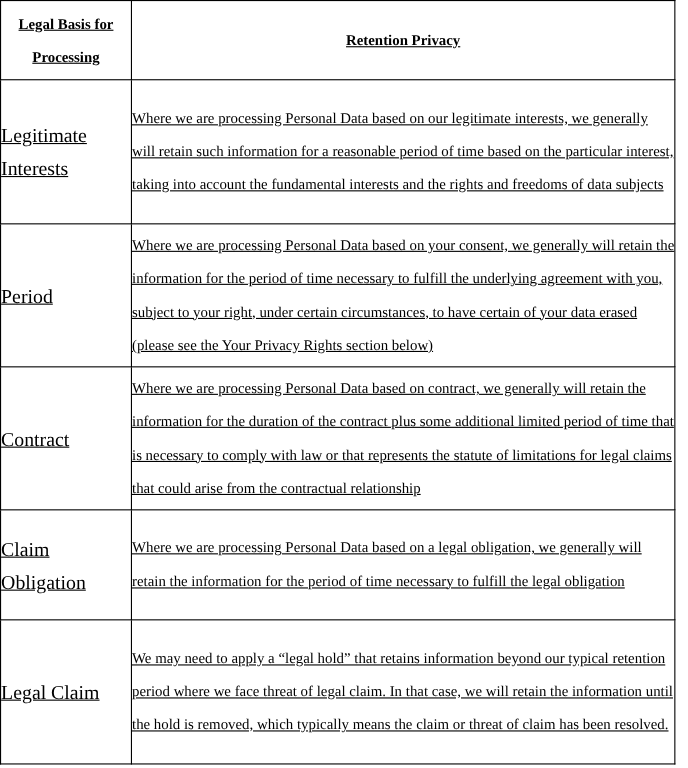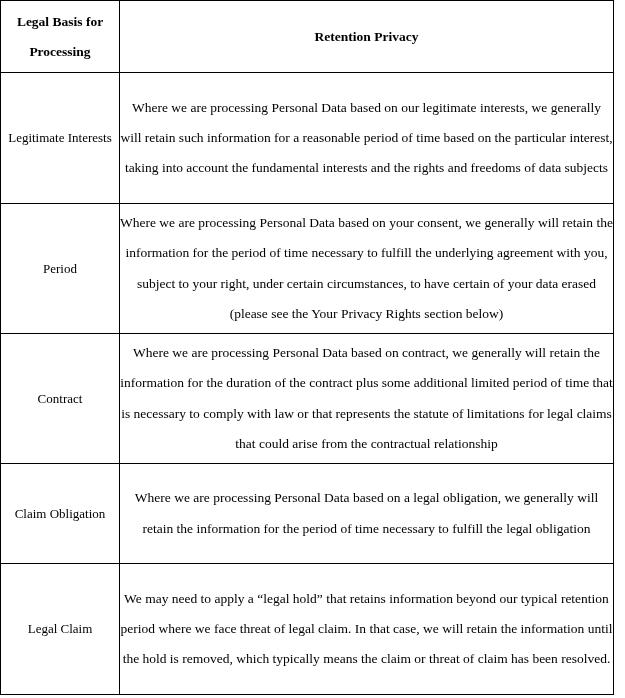--- a/index.html
+++ b/index.html
@@ -15,61 +15,62 @@
     font-family: "Liberation Serif", "DejaVu Serif", serif;
     color: #000000;
     -webkit-font-smoothing: antialiased;
   }
 
   .page {
     width: 509px;
     height: 698px;
     position: relative;
     box-sizing: border-box;
+    text-decoration: underline;
   }
 
   table.retention-table {
     border-collapse: collapse;
     table-layout: fixed;
     width: 613px;
     margin: 0;
     border: 1px solid #000000;
   }
 
   table.retention-table col.col-basis { width: 119px; }
   table.retention-table col.col-period { width: 494px; }
 
   table.retention-table th,
   table.retention-table td {
     border: 1px solid #000000;
     padding: 0;
     vertical-align: middle;
     font-weight: normal;
-    text-align: center;
+    text-align: left;
   }
 
   
   tr.header-row th {
     height: 71px;
     font-weight: bold;
     font-size: 13.5px;
     line-height: 30px;
     text-align: center;
     vertical-align: middle;
   }
   tr.header-row th.header-basis {
     padding: 0 8px;
   }
   tr.header-row th.header-period {
     padding: 0 8px;
   }
 
   
   td.cell-basis {
-    font-size: 13px;
+    font-size: 18px;
     line-height: 30px;
     padding: 0 7px;
     vertical-align: middle;
   }
 
   td.cell-period {
     font-size: 13.5px;
     line-height: 30.2px;
     padding: 8px 8px 8px 7px;
     vertical-align: middle;

